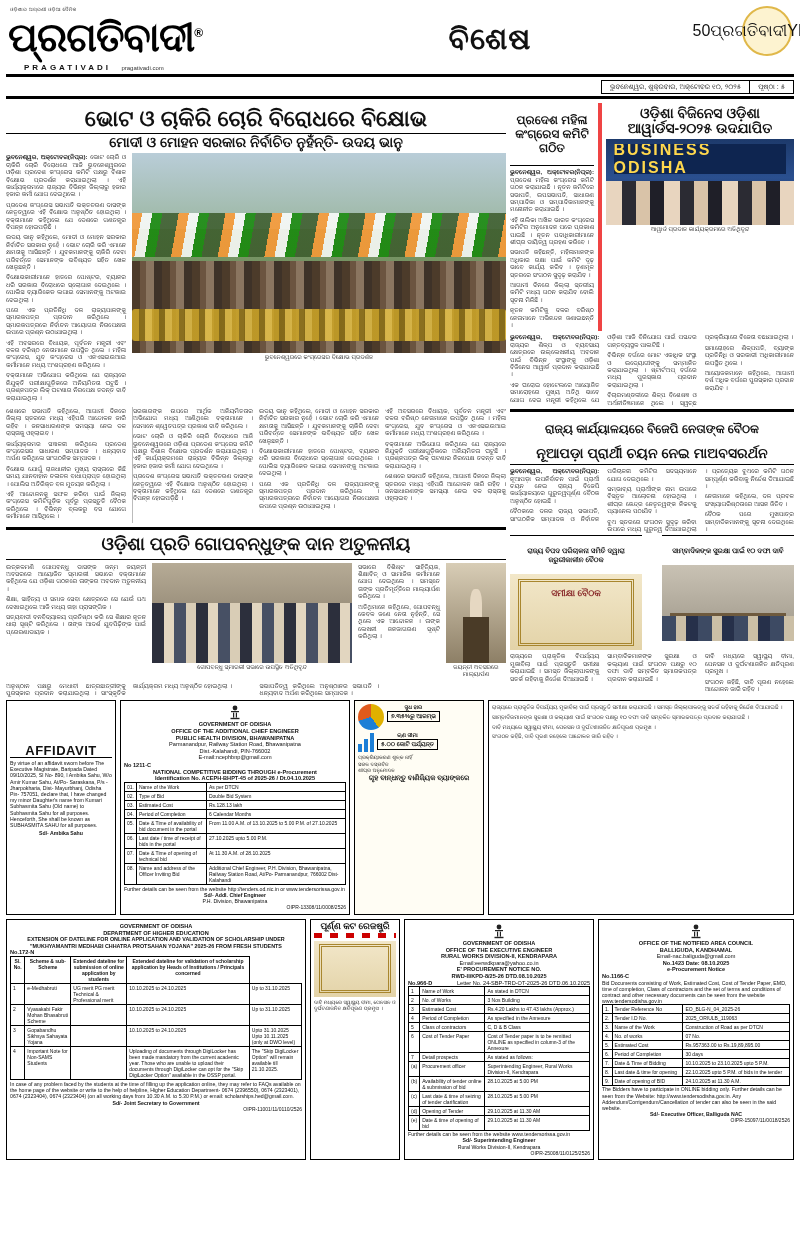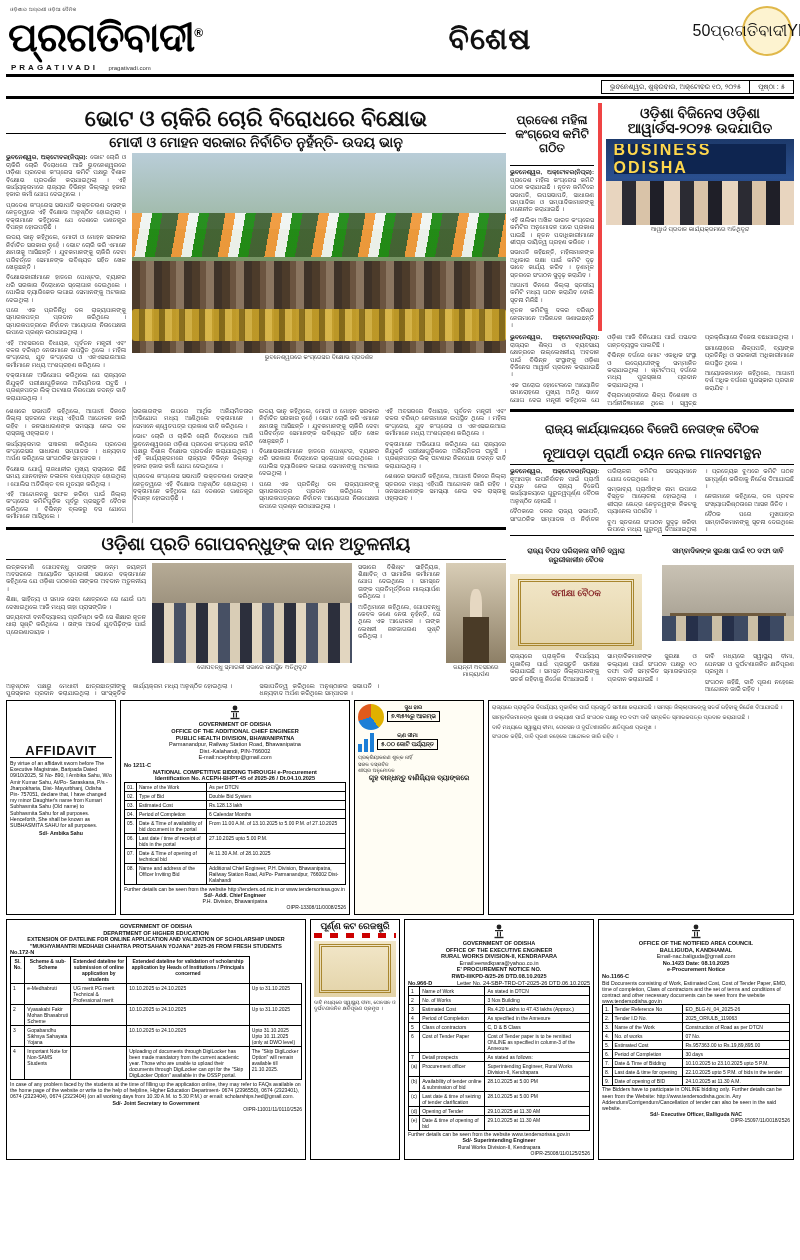--- a/index.html
+++ b/index.html
@@ -7,21 +7,21 @@
   .page{width:800px;height:1260px;position:relative;box-sizing:border-box;padding:4px 6px;background:#fff;}
   .rule{border-top:1px solid #000;}
   .thick{border-top:3px solid #000;}
 
   
   .masthead{display:flex;align-items:flex-start;justify-content:space-between;padding:2px 2px 0 2px;}
   .mh-left{width:300px;}
   .mh-tagline{font-size:5px;letter-spacing:.3px;color:#111;margin:0 0 1px 2px;}
   .logo{font-size:40px;line-height:38px;font-weight:bold;letter-spacing:-1px;color:#000;position:relative;}
   .logo sup{font-size:12px;vertical-align:super;}
-  .logo-sub{font-size:8px;letter-spacing:3px;font-weight:bold;margin-left:3px;}
+  .logo-sub{font-size:8px;letter-spacing:3px;font-weight:bold;margin-left:16px;}
   .logo-url{font-size:6px;color:#333;margin-left:6px;}
   .mh-center{flex:1;text-align:center;padding-top:16px;}
   .mh-center .bisesha{font-size:30px;font-weight:bold;letter-spacing:1px;}
   .mh-right{width:120px;text-align:right;}
   .circ50{width:46px;height:46px;border-radius:50%;background:#fdf3d0;border:2px solid #e0b84a;display:flex;align-items:center;justify-content:center;flex-direction:row;margin-left:auto;}
   .dateline{display:flex;justify-content:flex-end;align-items:center;gap:0;margin-top:3px;}
   .datebox{border:1px solid #000;font-size:7px;padding:2px 8px;}
   .datebox + .datebox{border-left:none;}
 
   
@@ -252,21 +252,21 @@
            <span>ରାଜ୍ୟର ଶିଳ୍ପ ଓ ବ୍ୟବସାୟ କ୍ଷେତ୍ରରେ ଉଲ୍ଲେଖନୀୟ ଅବଦାନ ପାଇଁ ବିଭିନ୍ନ ସଂସ୍ଥାଙ୍କୁ ଓଡ଼ିଶା ବିଜିନେସ ଆୱାର୍ଡ ପ୍ରଦାନ କରାଯାଇଛି ।</span></p>
         <p>ଏକ ଘରୋଇ ହୋଟେଲରେ ଆୟୋଜିତ ସମାରୋହରେ ମୁଖ୍ୟ ଅତିଥି ଭାବେ ଯୋଗ ଦେଇ ମନ୍ତ୍ରୀ କହିଥିଲେ ଯେ ଓଡ଼ିଶା ଆଜି ବିନିଯୋଗ ପାଇଁ ପସନ୍ଦର ଗନ୍ତବ୍ୟସ୍ଥଳ ପାଲଟିଛି ।</p>
         <p>ବିଭିନ୍ନ ବର୍ଗରେ ମୋଟ ଏକାଧିକ ସଂସ୍ଥା ଓ ଉଦ୍ୟୋଗୀଙ୍କୁ ସମ୍ମାନିତ କରାଯାଇଥିଲା । ଷ୍ଟାର୍ଟଅପ୍ ବର୍ଗରେ ମଧ୍ୟ ପୁରସ୍କାର ପ୍ରଦାନ କରାଯାଇଥିଲା ।</p>
         <p>ବିଚାରମଣ୍ଡଳୀରେ ଶିଳ୍ପ ବିଶେଷଜ୍ଞ ଓ ଅର୍ଥନୀତିଜ୍ଞମାନେ ଥିଲେ । ସ୍ୱଚ୍ଛ ପ୍ରକ୍ରିୟାରେ ବିଜେତା ବଛାଯାଇଥିଲା ।</p>
         <p>ସମାରୋହରେ ଶିଳ୍ପପତି, ବ୍ୟାଙ୍କ ପ୍ରତିନିଧି ଓ ସରକାରୀ ଅଧିକାରୀମାନେ ଉପସ୍ଥିତ ଥିଲେ ।</p>
         <p>ଆୟୋଜକମାନେ କହିଥିଲେ, ଆଗାମୀ ବର୍ଷ ଅଧିକ ବର୍ଗରେ ପୁରସ୍କାର ପ୍ରଦାନ କରାଯିବ ।</p>
       </div>
 
       <div class="thick" style="margin-top:3px"></div>
       <h4 class="rhead">ରାଜ୍ୟ କାର୍ଯ୍ୟାଳୟରେ ବିଜେପି ନେତାଙ୍କ ବୈଠକ</h4>
-      <h5 class="rhead2">ନୂଆପଡ଼ା ପ୍ରାର୍ଥୀ ଚୟନ ନେଇ ମାନସମନ୍ଥନ</h5>
+      <h5 class="rhead2">ନୂଆପଡ଼ା ପ୍ରାର୍ଥୀ ଚୟନ ନେଇ ମାଅବସରର୍ଥନ</h5>
       <div class="rule"></div>
       <div class="bodycol cols3" style="margin-top:2px">
         <p><span class="lead">ଭୁବନେଶ୍ୱର, ଅକ୍ଟୋବର(ନିପ୍ର):</span>
            <span>ନୂଆପଡ଼ା ଉପନିର୍ବାଚନ ପାଇଁ ପ୍ରାର୍ଥୀ ଚୟନ ନେଇ ରାଜ୍ୟ ବିଜେପି କାର୍ଯ୍ୟାଳୟରେ ଗୁରୁତ୍ୱପୂର୍ଣ୍ଣ ବୈଠକ ଅନୁଷ୍ଠିତ ହୋଇଛି ।</span></p>
         <p>ବୈଠକରେ ଦଳର ରାଜ୍ୟ ସଭାପତି, ସାଂଗଠନିକ ସମ୍ପାଦକ ଓ ନିର୍ବାଚନ ପରିଚାଳନା କମିଟିର ସଦସ୍ୟମାନେ ଯୋଗ ଦେଇଥିଲେ ।</p>
         <p>ସମ୍ଭାବ୍ୟ ପ୍ରାର୍ଥୀଙ୍କ ନାମ ଉପରେ ବିସ୍ତୃତ ଆଲୋଚନା ହୋଇଥିଲା । ଶୀଘ୍ର କେନ୍ଦ୍ର ନେତୃତ୍ୱଙ୍କ ନିକଟକୁ ପ୍ୟାନେଲ ପଠାଯିବ ।</p>
         <p>ବୁଥ ସ୍ତରରେ ସଂଗଠନ ସୁଦୃଢ଼ କରିବା ଉପରେ ମଧ୍ୟ ଗୁରୁତ୍ୱ ଦିଆଯାଇଥିଲା । ପ୍ରତ୍ୟେକ ବୁଥରେ କମିଟି ଗଠନ ସମ୍ପୂର୍ଣ୍ଣ କରିବାକୁ ନିର୍ଦ୍ଦେଶ ଦିଆଯାଇଛି ।</p>
         <p>ନେତାମାନେ କହିଥିଲେ, ଦଳ ପ୍ରବଳ ସଂଖ୍ୟାଗରିଷ୍ଠତାରେ ଆସନ ଜିତିବ ।</p>
         <p>ବୈଠକ ପରେ ମୁଖପାତ୍ର ସାମ୍ବାଦିକମାନଙ୍କୁ ସୂଚନା ଦେଇଥିଲେ ।</p>
       </div>

